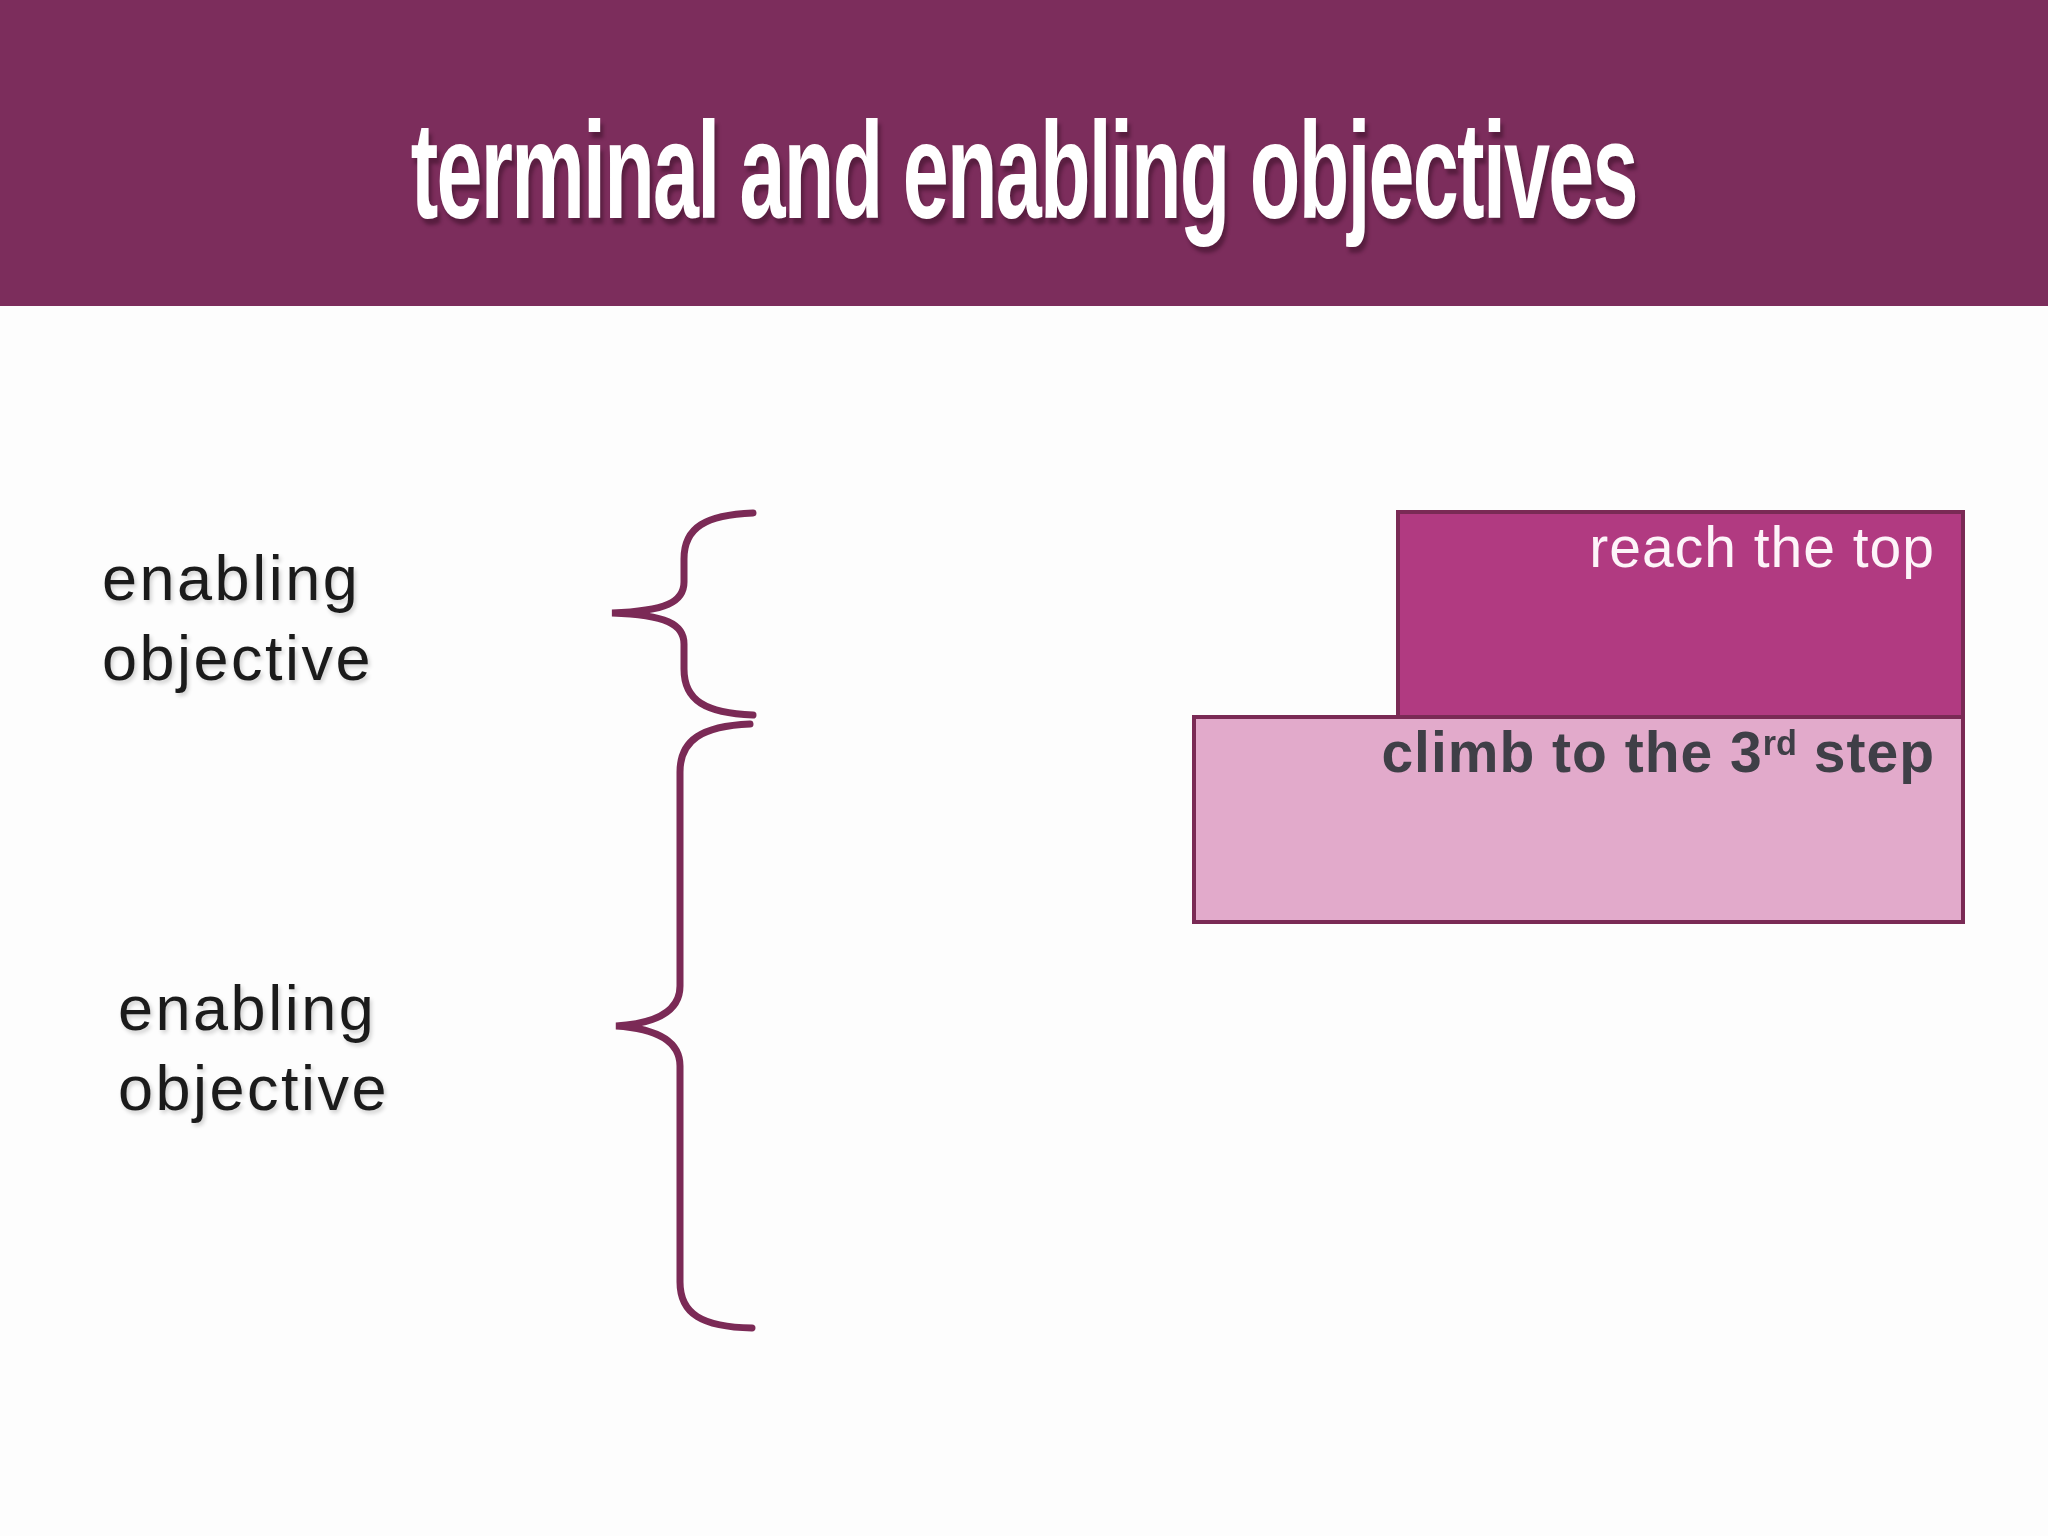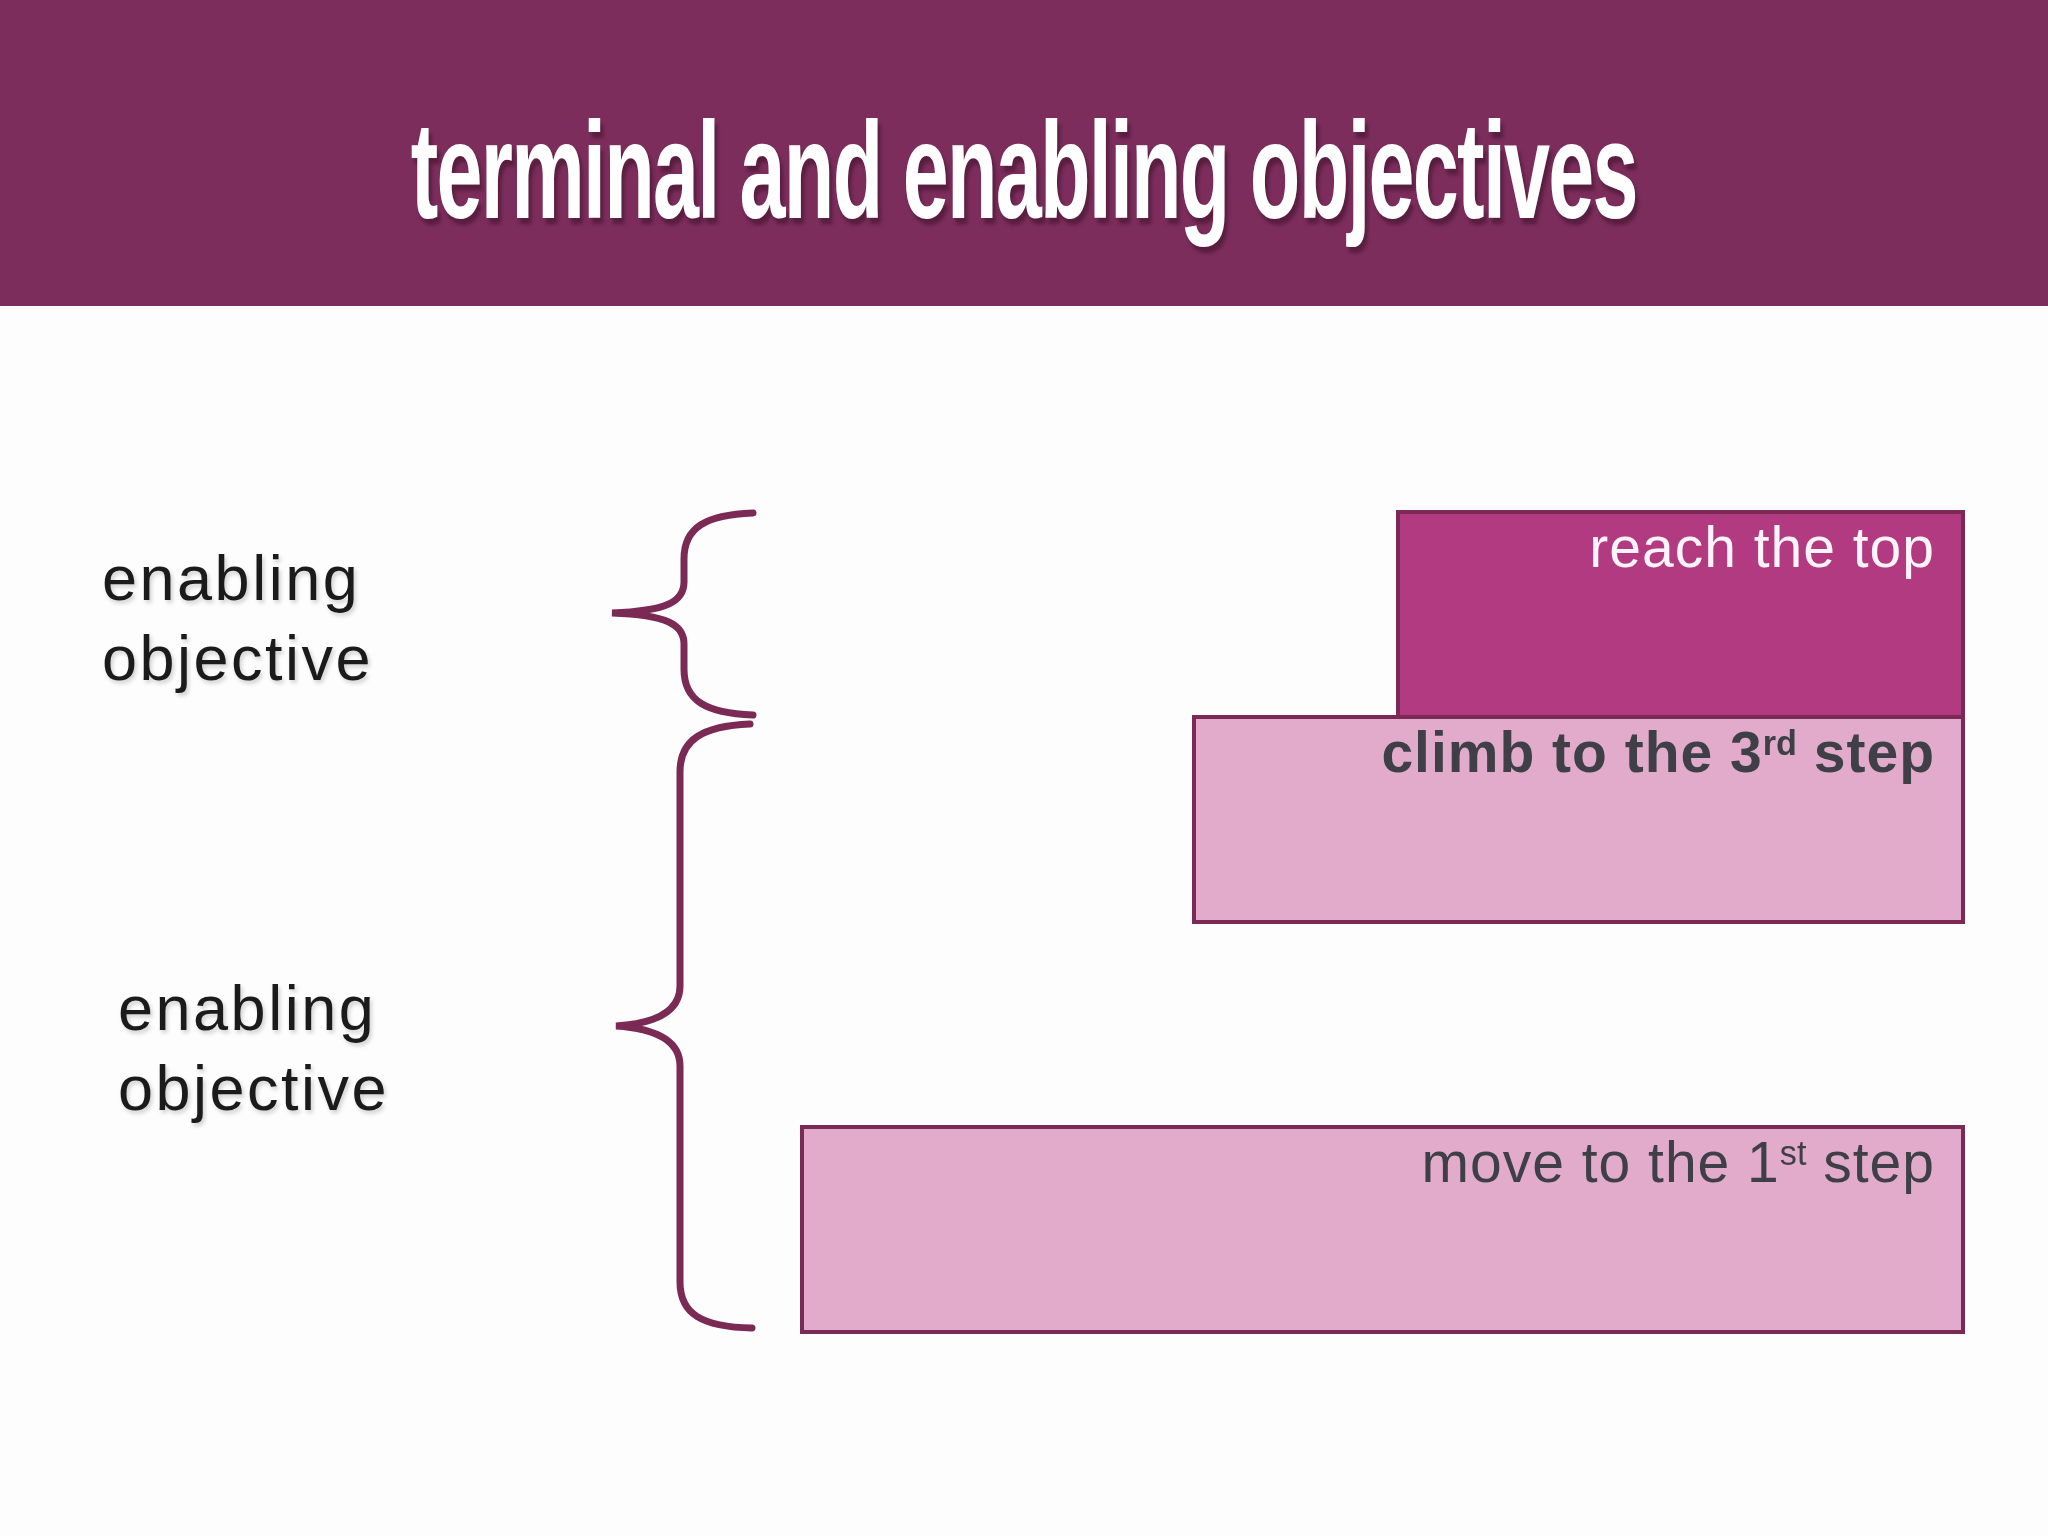--- a/index.html
+++ b/index.html
@@ -92,17 +92,14 @@
 
   <div class="step step-1 primary">
     <span><span>reach the top</span><span class="sup"></span><span></span></span>
   </div>
 
   <div class="step step-2 secondary">
     <span><span>climb to the 3</span><span class="sup">rd</span><span> step</span></span>
   </div>
 
 
-  <div class="step step-4 secondary">
-    <span><span>move to the 1</span><span class="sup">st</span><span> step</span></span>
-  </div>
 
 </div>
 
 </body></html>

